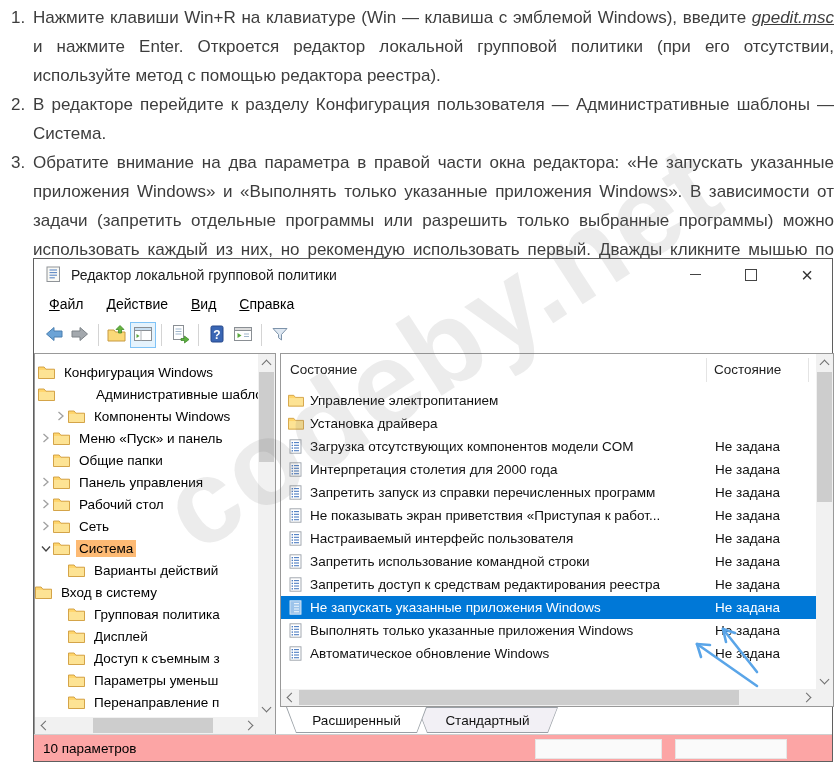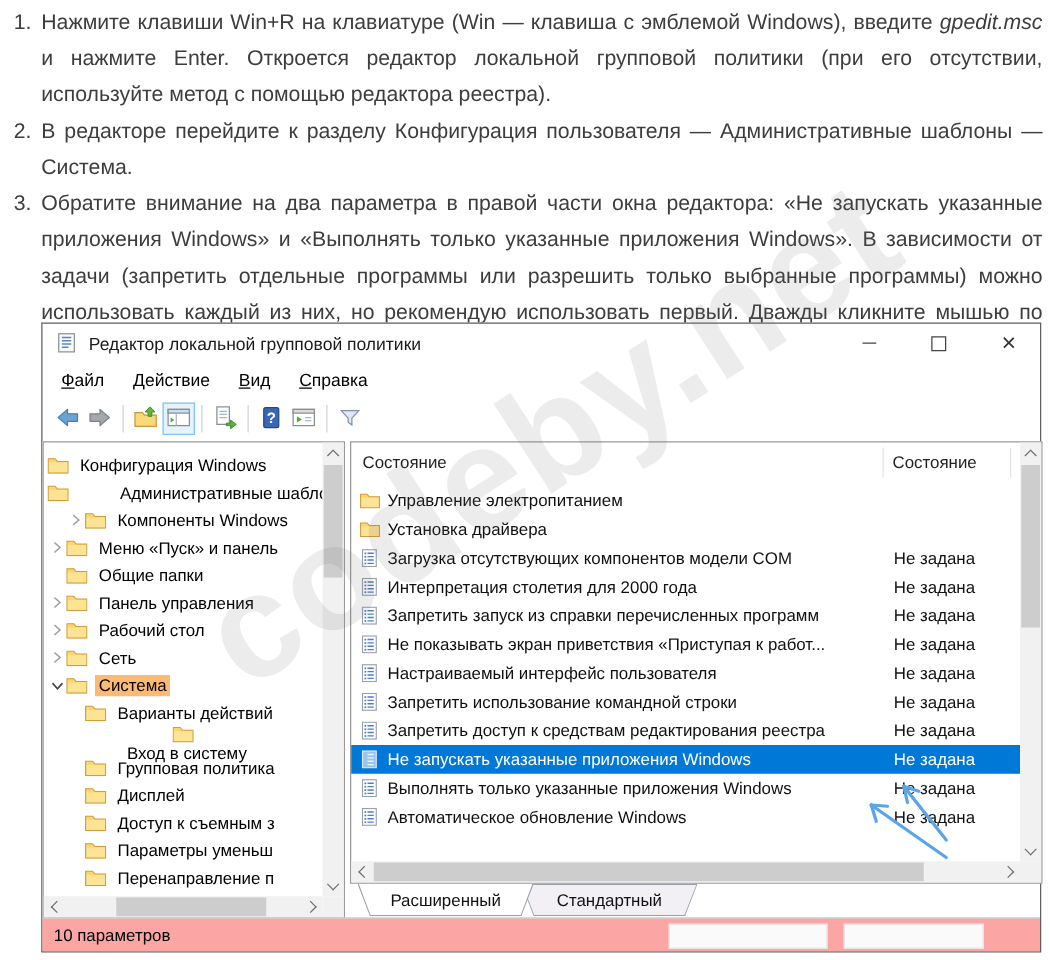--- a/index.html
+++ b/index.html
@@ -4,21 +4,21 @@
 <style>
   html,body{margin:0;padding:0;width:840px;height:768px;background:#fff;overflow:hidden;
     font-family:"Liberation Sans",sans-serif;}
   .page{position:relative;width:840px;height:768px;}
 
   
   .instructions{position:absolute;left:6px;top:3px;width:828px;color:#3d3d3d;
     font-size:17px;line-height:29px;}
   .instr-item{position:relative;padding-left:27px;text-align:justify;}
   .instr-num{position:absolute;left:5px;}
-  .em{font-style:italic;}
+  .em{font-style:italic;text-decoration:underline;}
 
   
   .watermark{position:absolute;left:175px;top:452px;transform:rotate(-33deg);
     transform-origin:0 50%;font-size:118px;font-weight:bold;color:rgba(110,110,110,0.13);
     white-space:nowrap;z-index:50;pointer-events:none;letter-spacing:2px;}
 
   
   .window{position:absolute;left:33px;top:258px;width:800px;height:504px;
     border:1px solid #5f5f5f;background:#fff;box-sizing:border-box;font-size:14px;color:#000;}
   .titlebar{height:31px;display:flex;align-items:center;padding-left:11px;}
@@ -314,21 +314,21 @@
             <span class="tree-label selected">Система</span>
           </div>
           <div class="tree-row" style="padding-left: 33px;">
             <span class="tree-folder"><svg viewBox="0 0 17 13" width="17" height="13">
                 <path d="M0.5 1 h5.6 l1.8 2.2 h8.6 v9.3 h-16z" fill="#ffd56b"></path>
                 <rect x="0.5" y="3.9" width="16" height="8.6" fill="#fde394"></rect>
                 <path d="M0.5 1 h5.6 l1.8 2.2 h8.6 v9.3 h-16z" fill="none" stroke="#cf9c3e" stroke-width="0.9"></path>
               </svg></span>
             <span class="tree-label">Варианты действий</span>
           </div>
-          <div class="tree-row" style=" flex-direction: column;">
+          <div class="tree-row" style="">
             <span class="tree-folder"><svg viewBox="0 0 17 13" width="17" height="13">
                 <path d="M0.5 1 h5.6 l1.8 2.2 h8.6 v9.3 h-16z" fill="#ffd56b"></path>
                 <rect x="0.5" y="3.9" width="16" height="8.6" fill="#fde394"></rect>
                 <path d="M0.5 1 h5.6 l1.8 2.2 h8.6 v9.3 h-16z" fill="none" stroke="#cf9c3e" stroke-width="0.9"></path>
               </svg></span>
             <span class="tree-label">Вход в систему</span>
           </div>
           <div class="tree-row" style="padding-left: 33px;">
             <span class="tree-folder"><svg viewBox="0 0 17 13" width="17" height="13">
                 <path d="M0.5 1 h5.6 l1.8 2.2 h8.6 v9.3 h-16z" fill="#ffd56b"></path>

